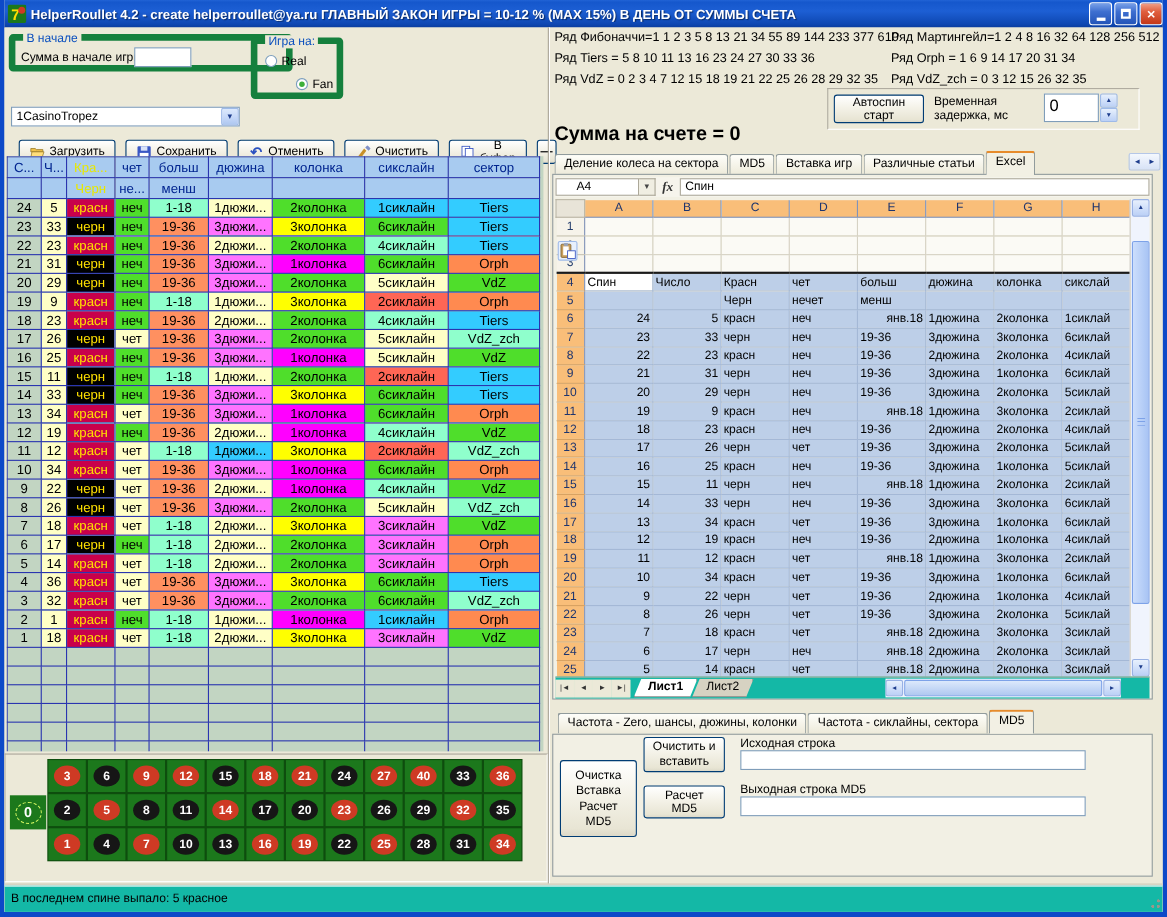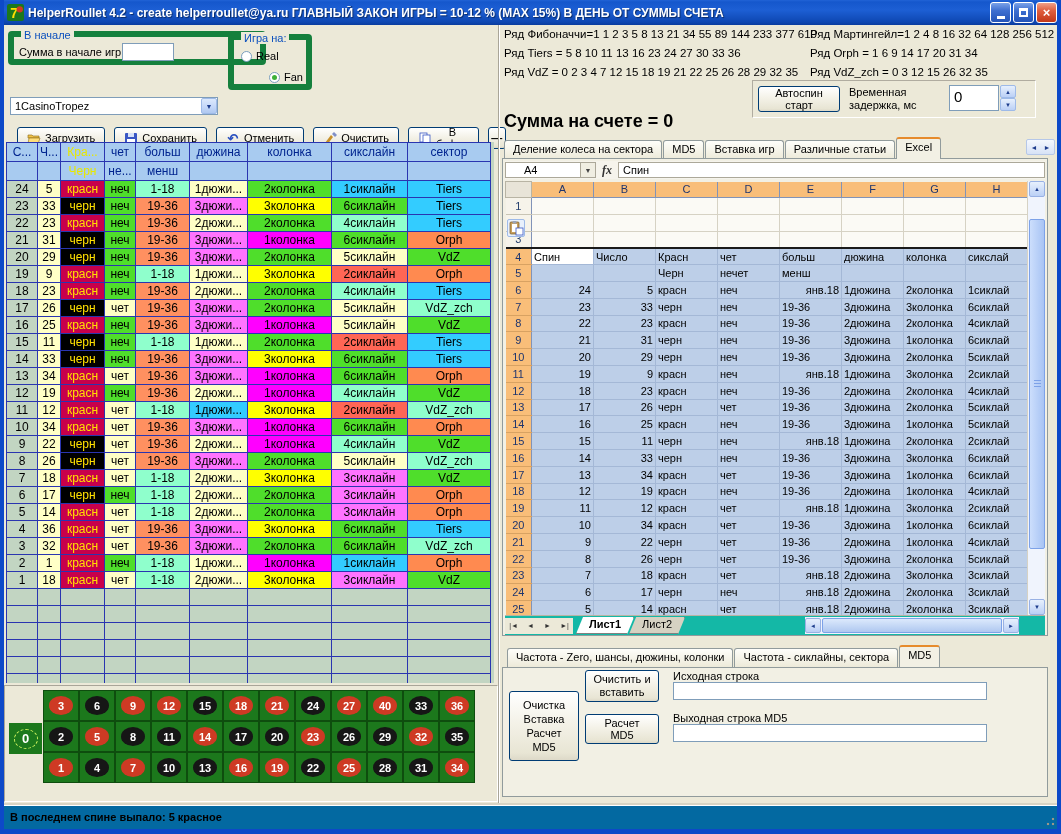--- a/index.html
+++ b/index.html
@@ -110,21 +110,21 @@
   .hsb .thumb{height:15px;border:1px solid #7DA2E8;border-radius:2px;background:linear-gradient(180deg,#DCE9FC,#AFC8F0);flex:1;margin:0 1px;}
   
   .sheetbar{position:absolute;display:flex;align-items:center;background:#14b8a6;border-top:1px solid #B8B4A4;}
   .nav-btn{width:17px;height:16px;font-size:7px;color:#333;background:#ECE9D8;display:flex;align-items:center;justify-content:center;border:1px solid #ECE9D8;}
   .sheet-tab{height:17px;font-size:11px;padding:1px 12px 0;background:#D6D2C2;border:1px solid #808080;border-top:none;
     clip-path:polygon(7px 0,100% 0,calc(100% - 7px) 100%,0 100%);margin-left:-5px;}
   .sheet-tab.active{background:#fff;font-weight:bold;z-index:2;}
   
   .md5lbl{position:absolute;font-size:11px;color:#000;}
   
-  .statusbar{position:absolute;left:0;top:780px;width:1053px;height:24px;background:#0369a1;border-top:1px solid #fff;box-shadow:0 -2px 0 #D8D4C4;font-weight:bold;}
+  .statusbar{position:absolute;left:0;top:780px;width:1053px;height:24px;background:#14b8a6;border-top:1px solid #fff;box-shadow:0 -2px 0 #D8D4C4;}
   .statusbar .txt{position:absolute;left:6px;top:5px;font-size:11px;}
   .grip{position:absolute;right:2px;bottom:3px;width:12px;height:12px;
     background:
      radial-gradient(circle at 10px 10px,#9a968a 1.2px,transparent 1.6px),
      radial-gradient(circle at 10px 5px,#9a968a 1.2px,transparent 1.6px),
      radial-gradient(circle at 5px 10px,#9a968a 1.2px,transparent 1.6px);}
   .minusbtn{width:18px;height:22px;font-weight:bold;}
   .fine{font-size:11px;}
 </style>
 </head>

